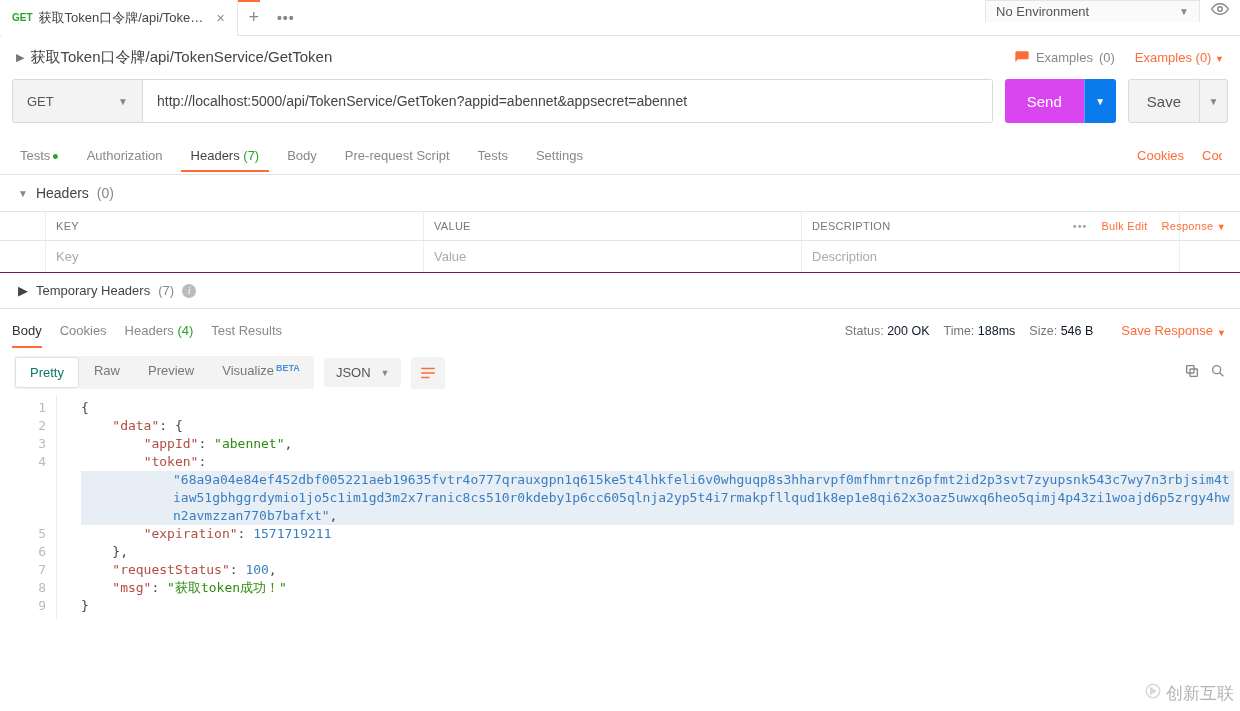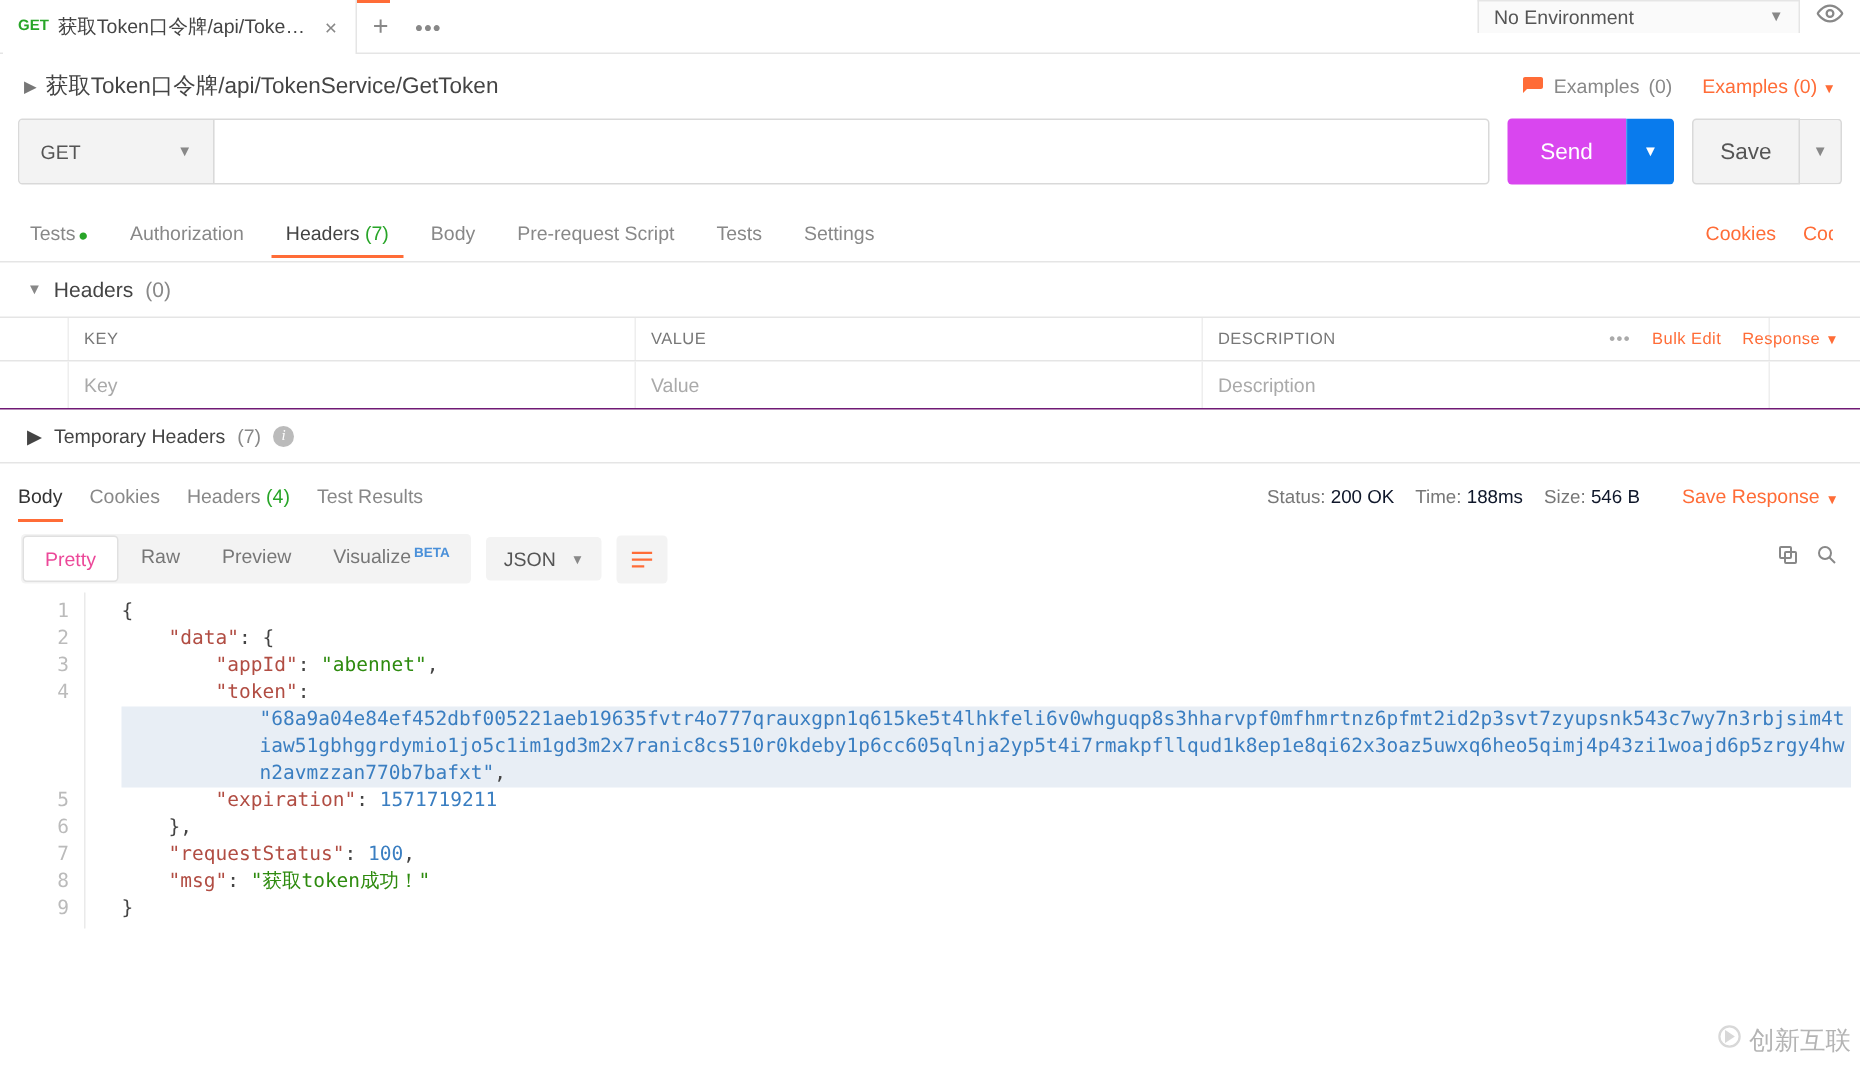--- a/index.html
+++ b/index.html
@@ -81,21 +81,21 @@
   .resp-row .hcnt { color:#28a528;}
   .resp-row .meta { margin-left:auto; display:flex; gap:14px; font-size:12.5px; color:#777;}
   .resp-row .meta .val { color:#0f172a;}
   .resp-row .save-resp { color:#ff6c37; font-weight:500; cursor:pointer; padding-left:10px; display:flex; align-items:flex-end; gap:4px;}
   .resp-row .save-resp .caret { color:#ff6c37; font-size:9px;}
 
   
   .view-bar { display:flex; align-items:center; gap:10px; padding:8px 14px 6px 14px;}
   .seg { display:flex; background:#f3f3f3; border-radius:3px; overflow:hidden;}
   .seg .seg-item { padding:7px 14px; color:#777; cursor:pointer; font-size:13px;}
-  .seg .seg-item.active { background:#fff; border:1px solid #e0e0e0; border-radius:3px; color:#ec4899; margin:1px;}
+  .seg .seg-item.active { background:#fff; border:1px solid #e0e0e0; border-radius:3px; color:#0f766e; margin:1px;}
   .beta-sup { color:#4a90d9; font-size:9px; font-weight:bold; vertical-align:top; margin-left:2px;}
   .fmt-select { display:flex; align-items:center; gap:10px; background:#f3f3f3; border-radius:3px; padding:7px 12px; cursor:pointer; color:#555;}
   .wrap-btn { width:34px; height:32px; background:#f3f3f3; border-radius:3px; display:flex; align-items:center; justify-content:center; cursor:pointer;}
   .wrap-svg { color:#ff6c37;}
   .view-bar .spacer { flex:1;}
   .side-icons { display:flex; gap:10px; color:#888;}
   .side-icons .ic { cursor:pointer; font-size:16px;}
 
   
   .code-wrap { display:flex; font-family: Consolas, Monaco, monospace; font-size:13px; line-height:18px; padding-bottom:10px; }
@@ -162,20 +162,21 @@
     </span>
   </div>
 </div>
 
 <div class="url-row">
   <div class="combined-input">
     <div class="method-select">
       <span>GET</span>
       <span class="caret">▼</span>
     </div>
+    <input class="url-input" value="http://localhost:5000/api/TokenService/GetToken?appid=abennet&amp;appsecret=abennet" style="">
   </div>
   <div class="send-group">
     <button class="send-btn">Send</button>
     <button class="send-caret">▼</button>
   </div>
   <div class="save-group">
     <button class="save-btn">Save</button>
     <button class="save-caret">▼</button>
   </div>
 </div>

